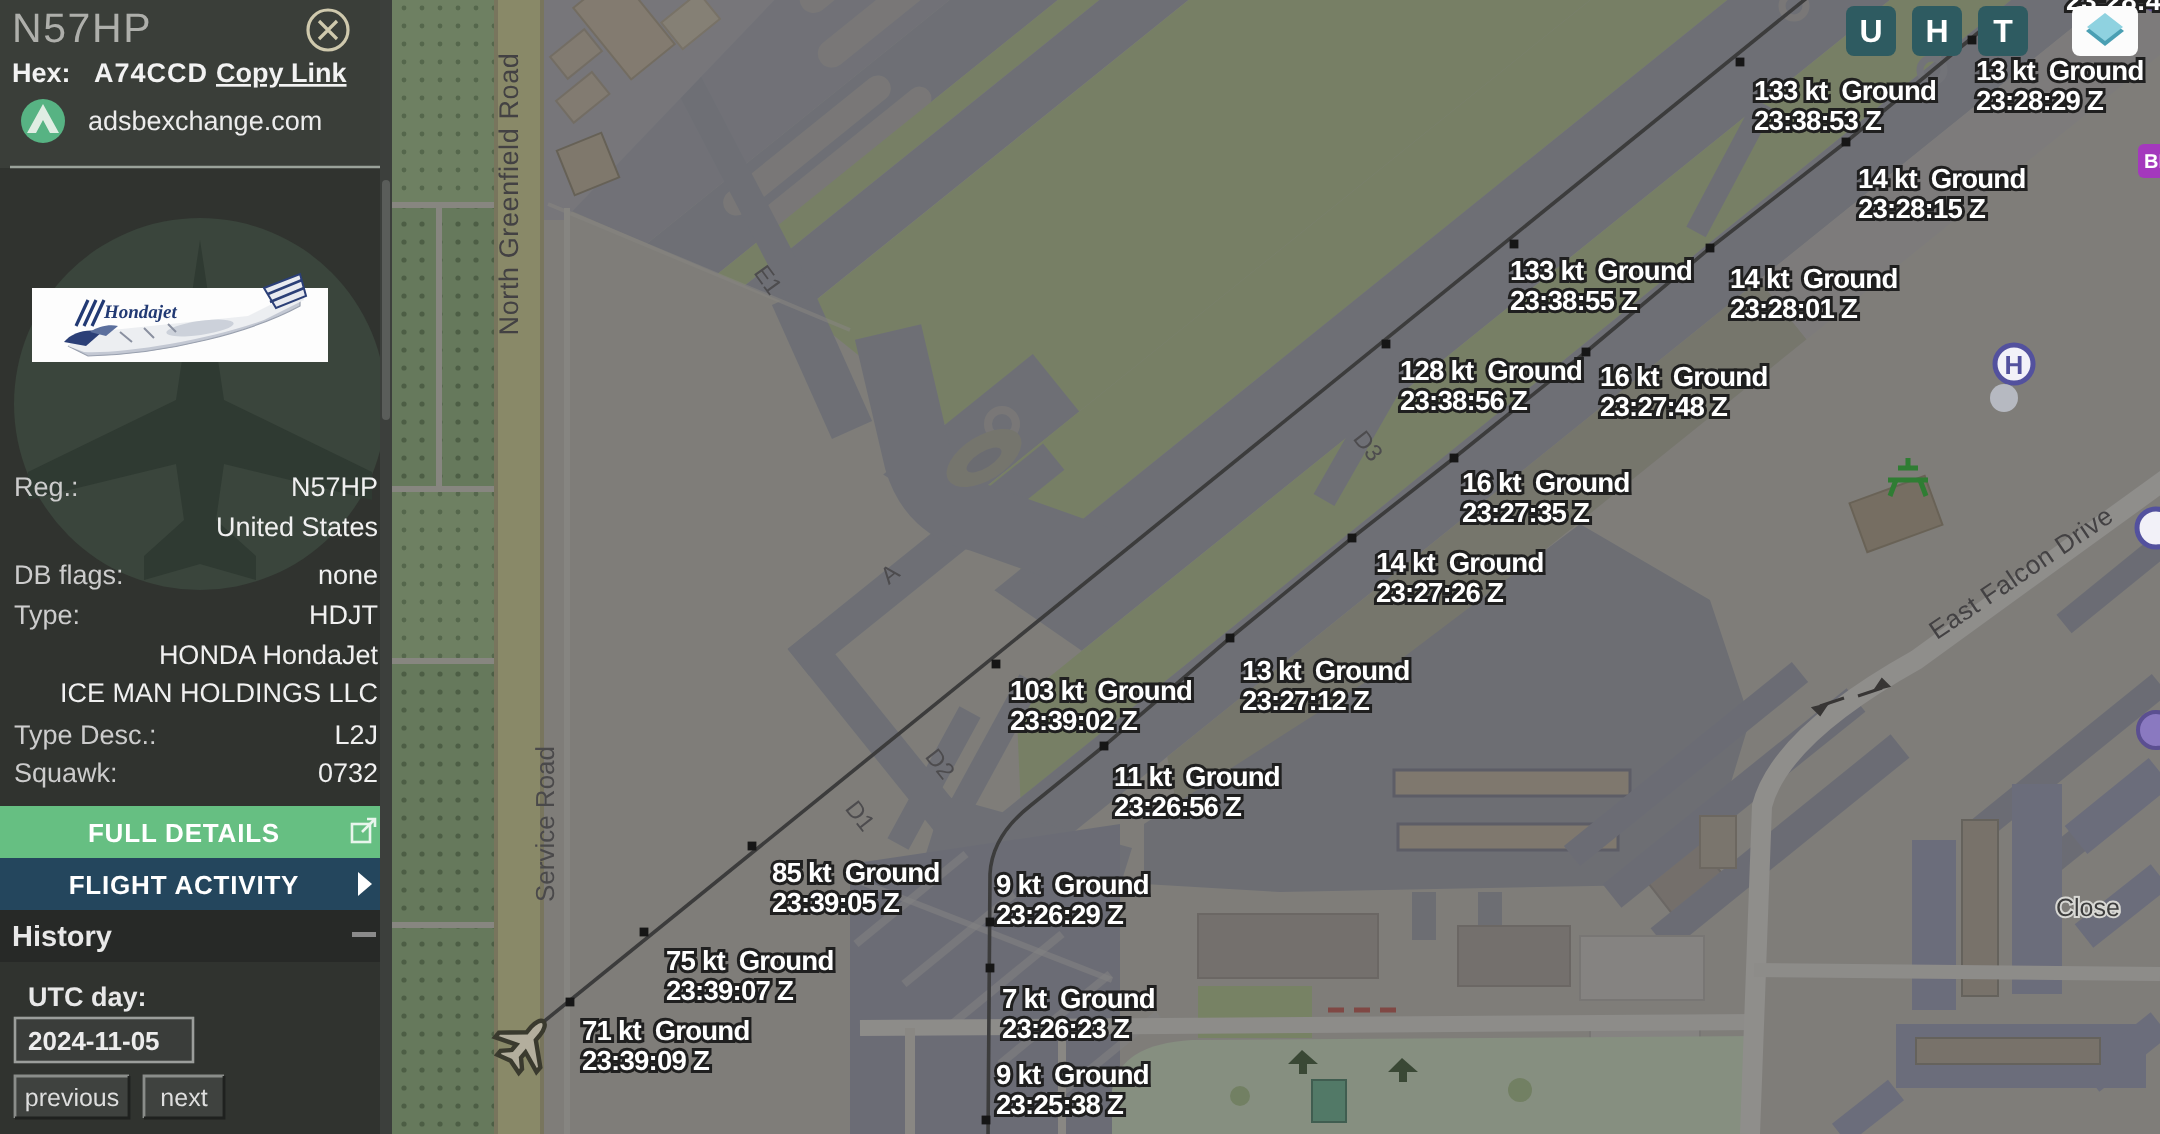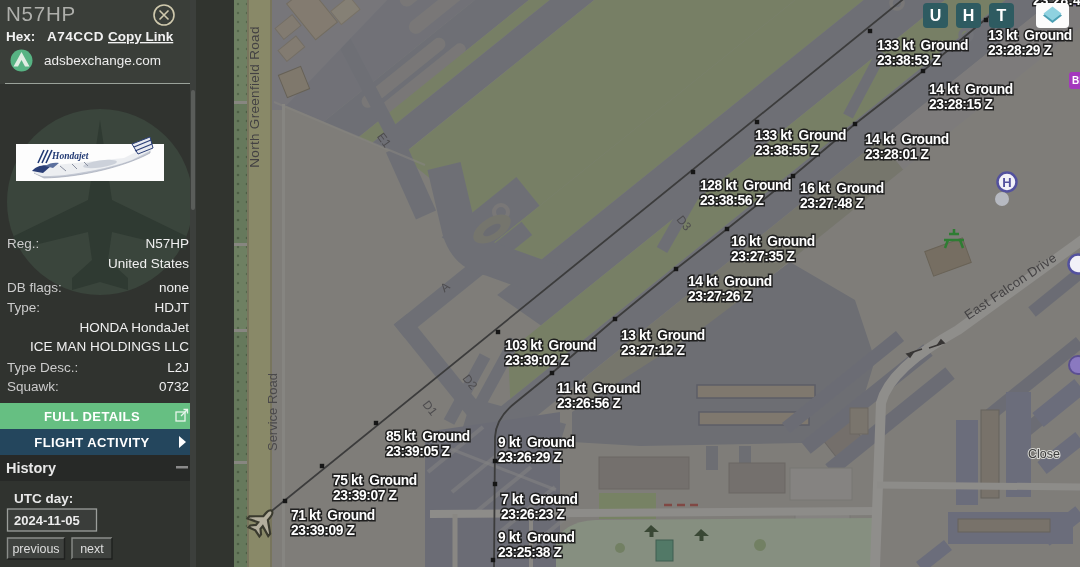--- a/index.html
+++ b/index.html
@@ -1,17 +1,17 @@
 <!DOCTYPE html>
 <html><head>
 <meta charset="utf-8">
 <style>
 html,body{margin:0;padding:0;background:#222;}
 #app{position:relative;width:1080px;height:567px;overflow:hidden;font-family:"Liberation Sans",sans-serif;background:#c2c3bd;}
-#sidebar{position:absolute;left:0;top:0;width:234px;height:567px;background:#31342f;overflow:hidden;z-index:5;}
+#sidebar{position:absolute;left:0;top:0;width:196px;height:567px;background:#31342f;overflow:hidden;z-index:5;}
 #mapwrap{position:absolute;left:196px;top:0;width:884px;height:567px;z-index:1;}
 </style>
 </head>
 <body>
 <div id="app">
 
 <div id="mapwrap">
 <svg width="884" height="567" viewBox="196 0 884 567" xmlns="http://www.w3.org/2000/svg" style="overflow:hidden">
 
 <rect x="196" y="0" width="884" height="567" fill="#c2c3bd"></rect>

